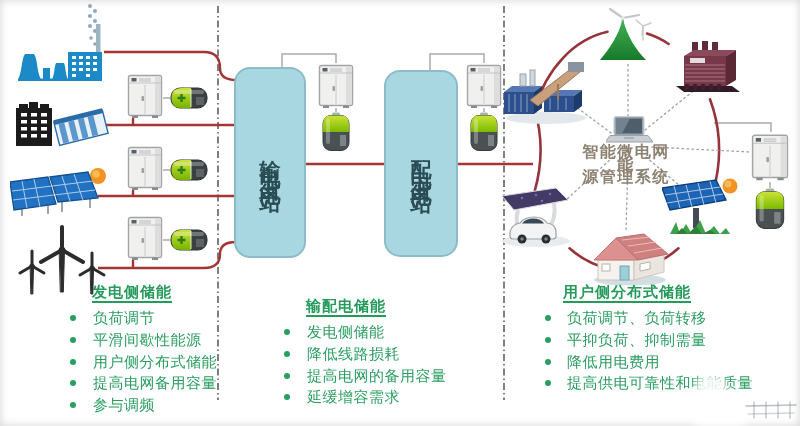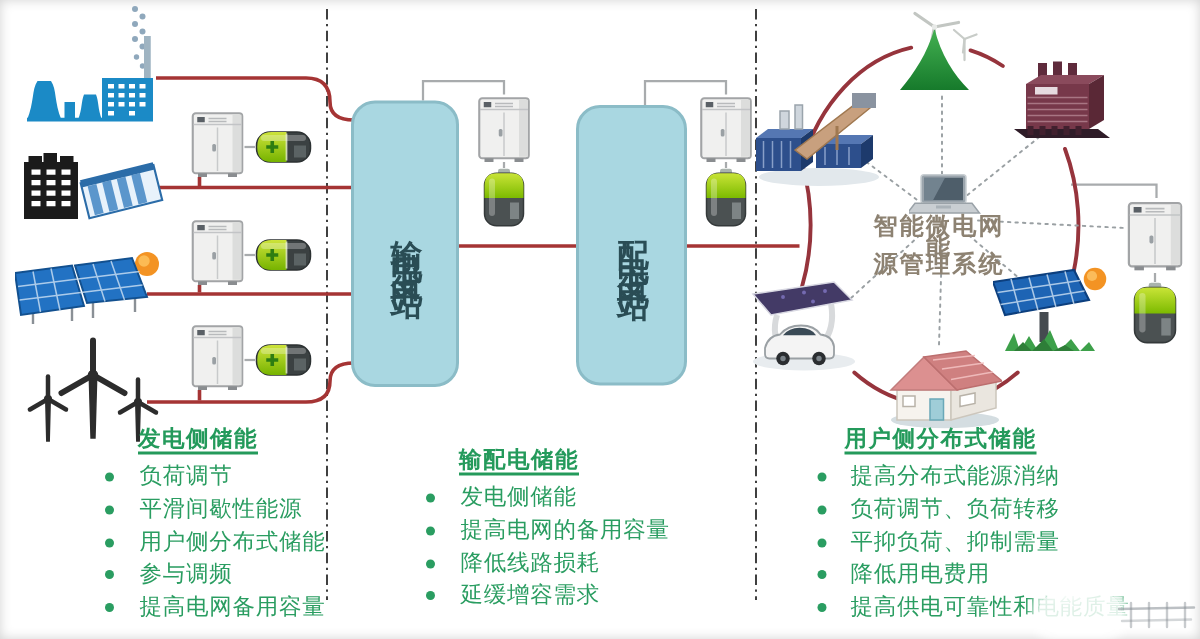--- a/index.html
+++ b/index.html
@@ -420,39 +420,38 @@
   <svg class="icon" style="left:753px;top:188px" width="34" height="42">
       <use href="#sym-battv"></use>
     </svg>
 
   <div class="section" style="left:62px;top:283px;width:215px">
     <h3>发电侧储能</h3>
     <ul>
       <li>负荷调节</li>
       <li>平滑间歇性能源</li>
       <li>用户侧分布式储能</li>
+      <li>提高电网备用容量</li>
       <li>参与调频</li>
-      <li>提高电网备用容量</li>
     </ul>
   </div>
 
   <div class="section" style="left:276px;top:297px;width:232px">
     <h3>输配电储能</h3>
     <ul>
       <li>发电侧储能</li>
+      <li>降低线路损耗</li>
       <li>提高电网的备用容量</li>
-      <li>降低线路损耗</li>
       <li>延缓增容需求</li>
     </ul>
   </div>
 
   <div class="section sec-user" style="left:533px;top:283px;width:244px">
     <h3>用户侧分布式储能</h3>
     <ul>
-      <li>提高分布式能源消纳</li>
       <li>负荷调节、负荷转移</li>
       <li>平抑负荷、抑制需量</li>
       <li>降低用电费用</li>
       <li>提高供电可靠性和电能质量</li>
     </ul>
   </div>
 
   <div class="wm" style="left:700px;top:379px;width:22px;height:16px"></div>
   <div class="wm" style="left:692px;top:396px;width:56px;height:26px"></div>
   <svg class="layer" style="left:744px;top:398px" width="56" height="26">

